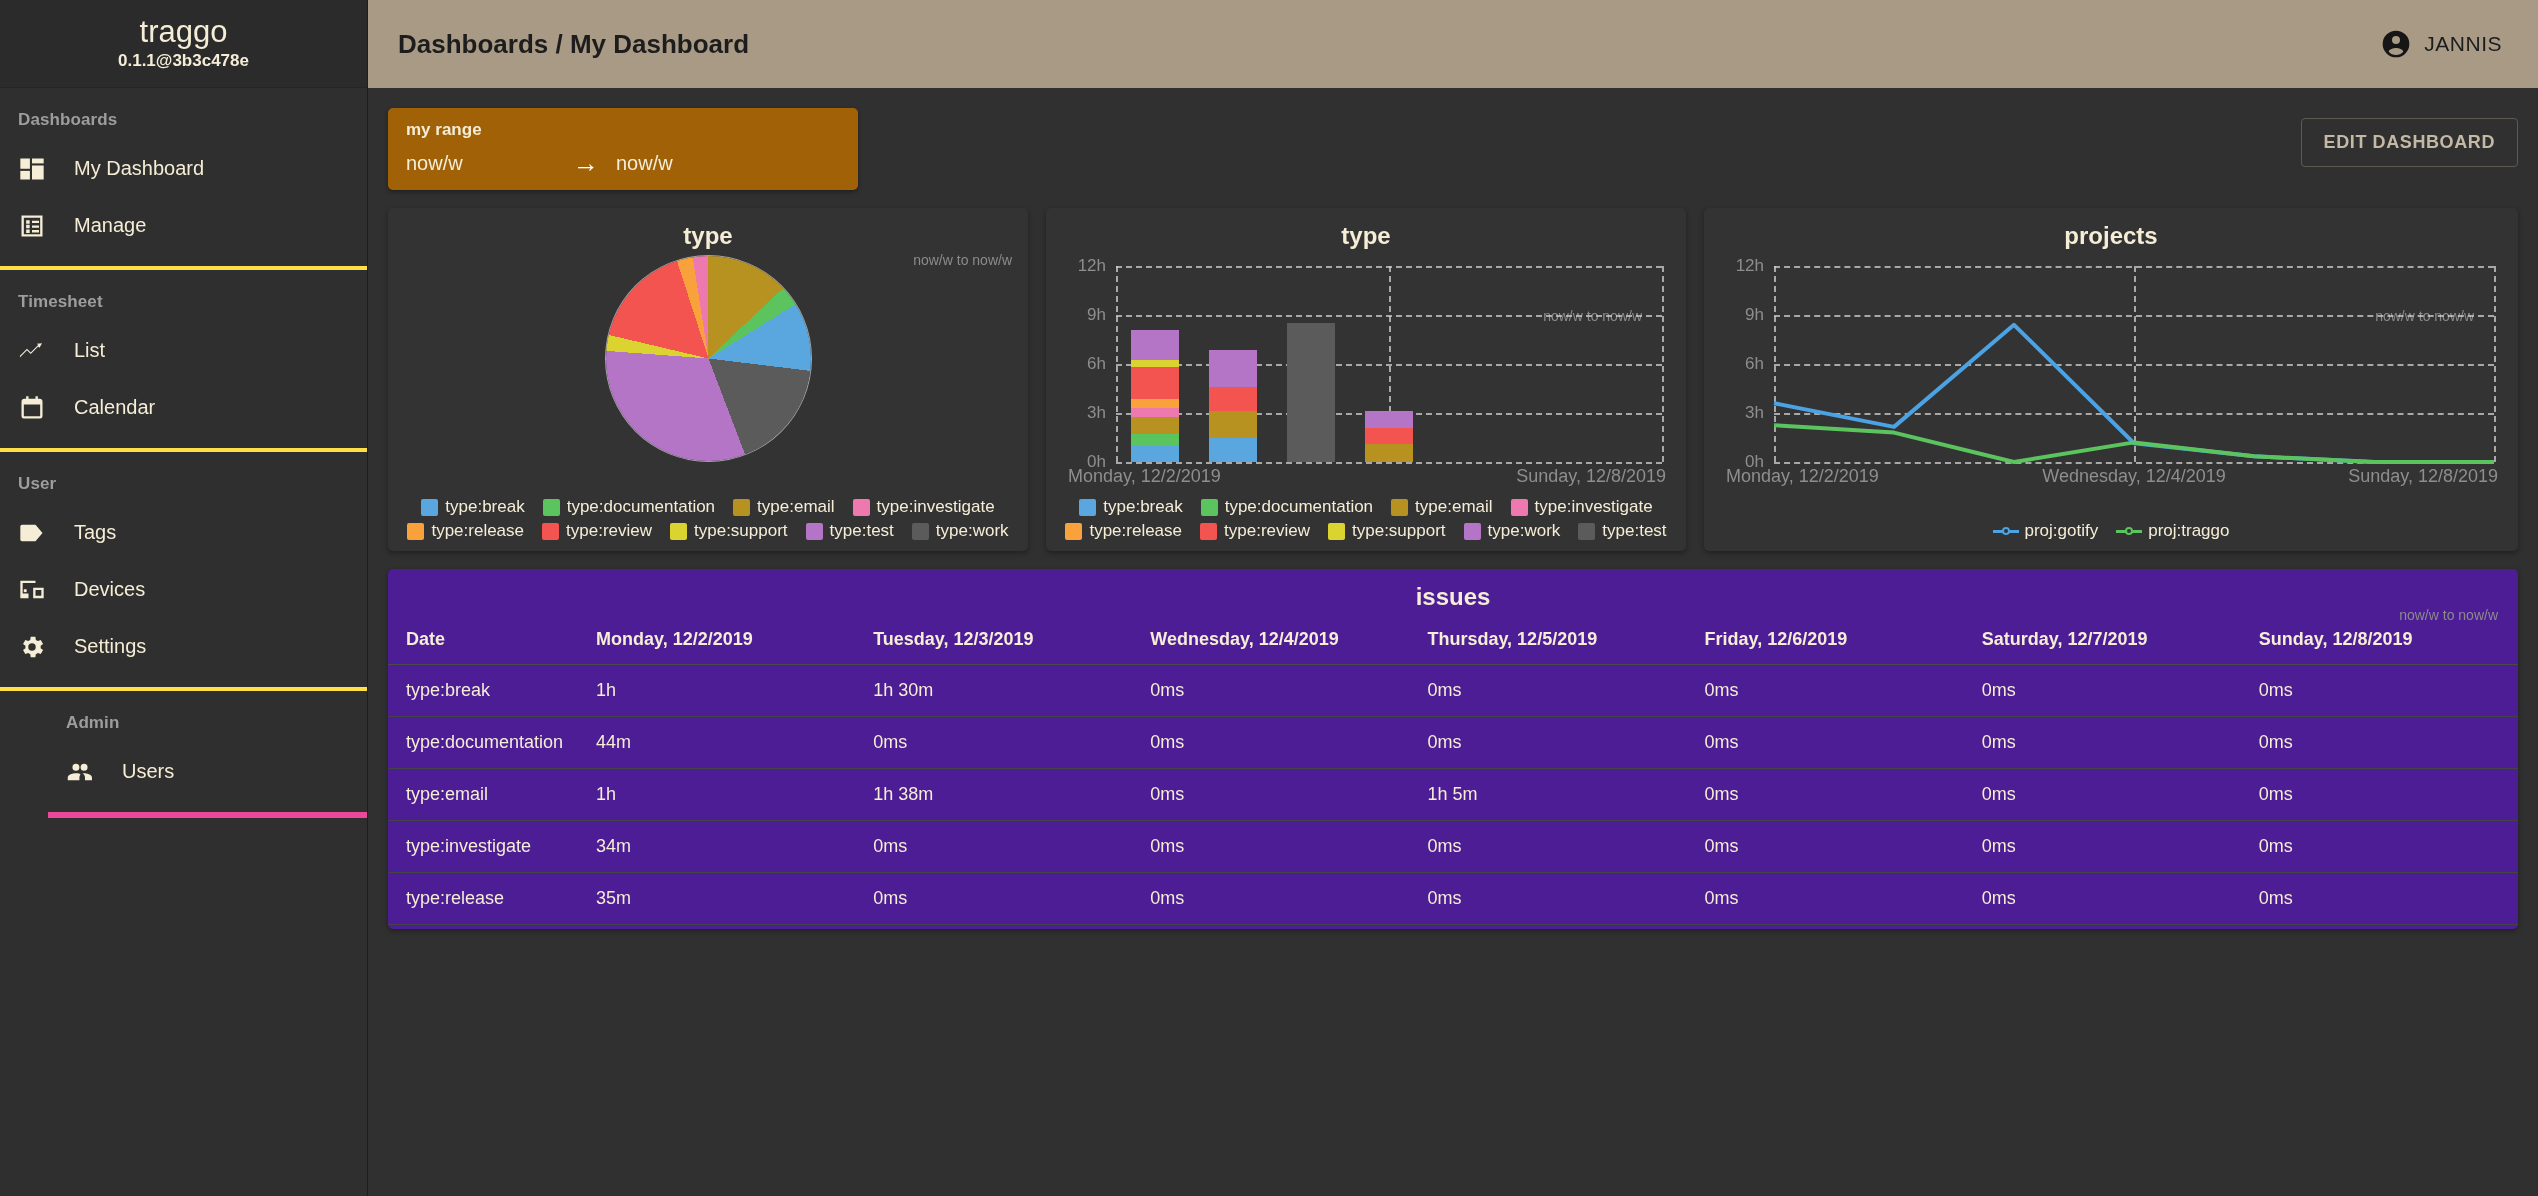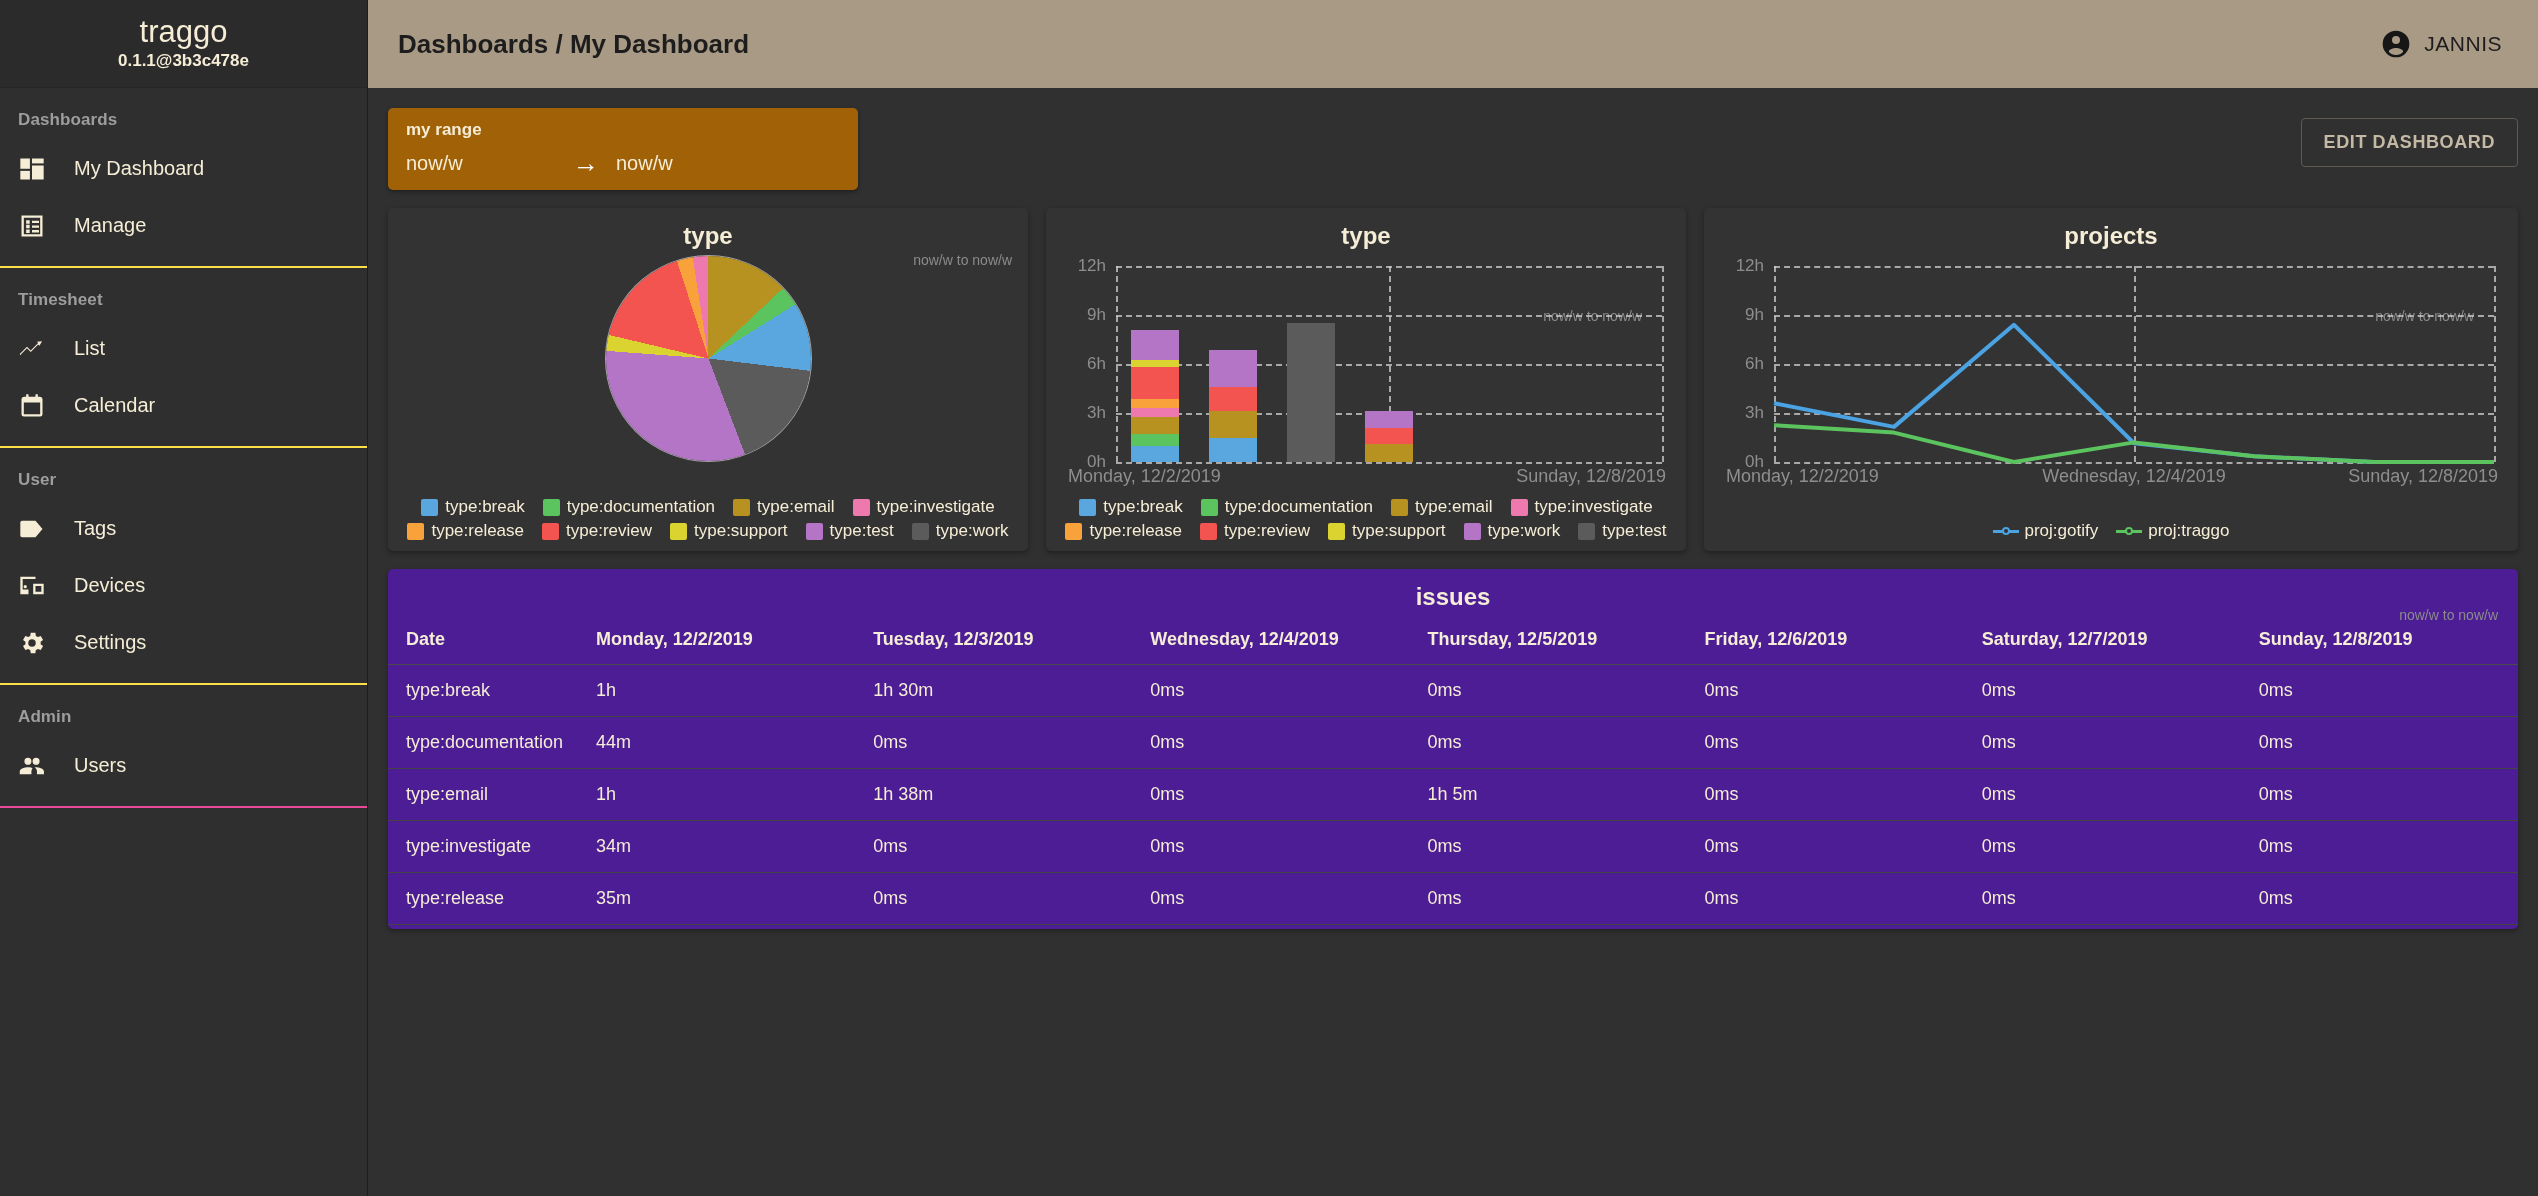--- a/index.html
+++ b/index.html
@@ -21,22 +21,22 @@
   .brand {
     height: 88px; flex: 0 0 88px;
     display: flex; flex-direction: column;
     align-items: center; justify-content: center;
     border-bottom: 1px solid #252525;
     background: #2b2b2b;
   }
   .brand-title { font-size: 31px; color: #f5edd6; font-weight: 400; line-height: 1.05; }
   .brand-version { font-size: 17px; color: #f5edd6; font-weight: 700; margin-top: 2px; }
 
-  .nav-group { padding: 6px 0 12px 0; border-bottom: 2px solid #fde047; }
-  .nav-group:last-child { border-bottom: 2px solid #ec4899; }
+  .nav-group { padding: 6px 0 12px 0; border-bottom: 4px solid #fde047; }
+  .nav-group:last-child { border-bottom: 6px solid #ec4899; margin-left: 48px; }
   .group-label {
     font-size: 17px; font-weight: 700; color: #9d9d9d;
     padding: 16px 0 10px 18px; letter-spacing: .1px;
   }
   .nav-item {
     display: flex; align-items: center; gap: 0;
     height: 57px; padding-left: 18px; cursor: pointer;
   }
   .nav-icon {
     width: 56px; flex: 0 0 56px;

